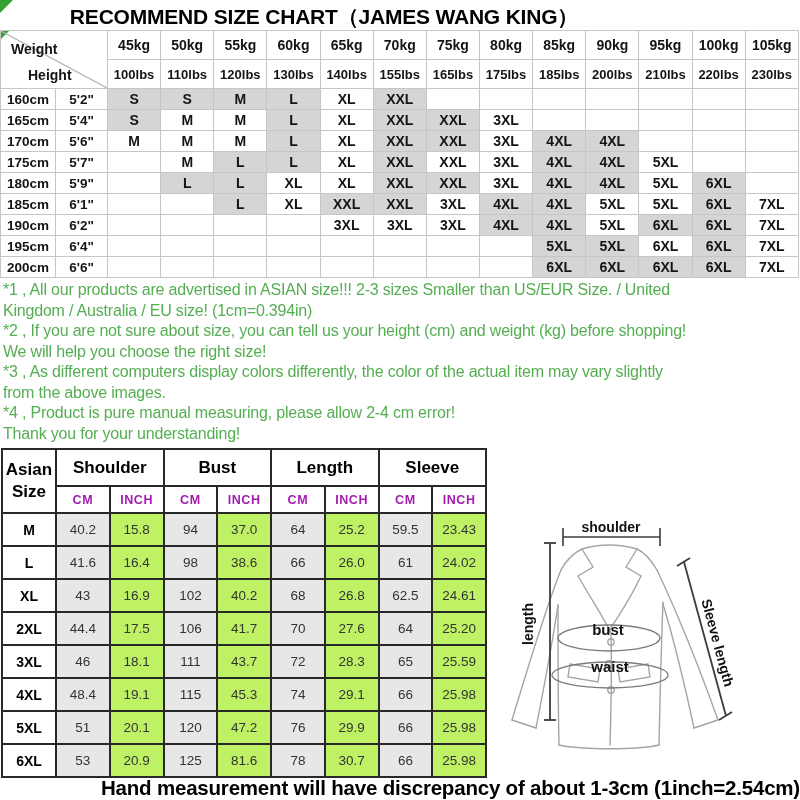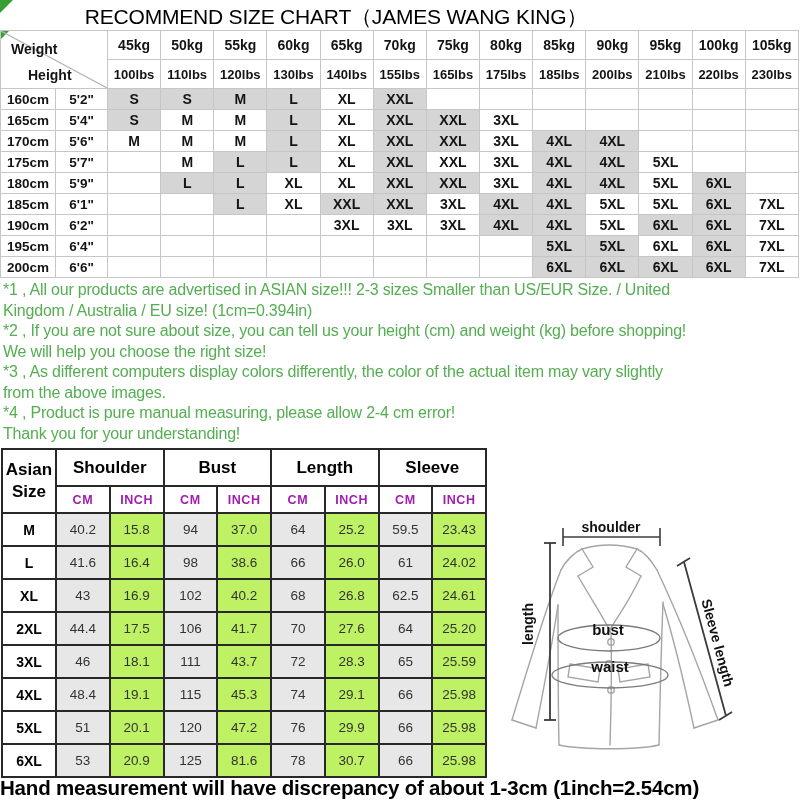--- a/index.html
+++ b/index.html
@@ -1,19 +1,19 @@
 <!DOCTYPE html>
 <html><head>
 <meta charset="utf-8">
 <style>
   html,body{margin:0;padding:0;width:800px;height:800px;background:#ffffff;overflow:hidden;
     font-family:"Liberation Sans","DejaVu Sans",sans-serif;position:relative;}
   .abs{position:absolute;}
   
-  #title{top:3px;left:0;width:648px;text-align:center;font-size:21px;font-weight:normal;color:#000;letter-spacing:-0.2px;margin-left:12px;}
+  #title{top:3px;left:0;width:648px;text-align:center;font-size:21px;font-weight:bold;color:#000;letter-spacing:-0.2px;}
   
   .flag{width:0;height:0;border-style:solid;border-color:#35a135 transparent transparent transparent;}
   
   #size-matrix{top:30px;left:0;width:798px;border-collapse:collapse;table-layout:fixed;}
   #size-matrix th,#size-matrix td{border:1px solid #c6c6c6;padding:0;text-align:center;vertical-align:middle;
     font-weight:bold;color:#141414;white-space:nowrap;overflow:hidden;}
   #size-matrix tr.hdr1 th{height:28px;font-size:14px;border-bottom:1px dashed #b3b3b3;}
   #size-matrix tr.hdr2 th{height:28px;font-size:13px;}
   #size-matrix tbody tr{height:21px;}
   #size-matrix tbody th,#size-matrix tbody td{font-size:14px;}
@@ -34,21 +34,21 @@
   #measure-table .sub-th{height:25px;font-size:12.5px;font-weight:bold;letter-spacing:0.6px;color:#a21caf;}
   #asian-cell{font-size:17px;font-weight:bold;line-height:1.3;color:#000;}
   #measure-table tbody tr{height:33px;}
   #measure-table tbody .size-th{font-size:14px;font-weight:bold;background:#fff;color:#000;}
   #measure-table tbody td{font-size:13.5px;color:#333;}
   .cm-val{background:#e7e7e7;}
   .inch-val{background:#bef264;}
   
   #diagram{left:498px;top:452px;width:298px;height:325px;}
   
-  #footer{top:776px;left:0;width:800px;text-align:left;font-size:20.5px;font-weight:bold;color:#000;letter-spacing:-0.2px;}
+  #footer{top:776px;left:0;width:800px;text-align:right;font-size:20.5px;font-weight:bold;color:#000;letter-spacing:-0.2px;}
 </style>
 </head>
 <body>
 
 <div class="abs flag" style="left:0;top:0;border-width:13px 13px 0 0;"></div>
 <div class="abs flag" style="left:1px;top:30px;border-width:9px 9px 0 0;"></div>
 <div class="abs flag" style="left:1px;top:510px;border-width:8px 8px 0 0;"></div>
 <div class="abs flag" style="left:1px;top:645px;border-width:8px 8px 0 0;"></div>
 
 <div id="title" class="abs">RECOMMEND SIZE CHART（JAMES WANG KING）</div>

